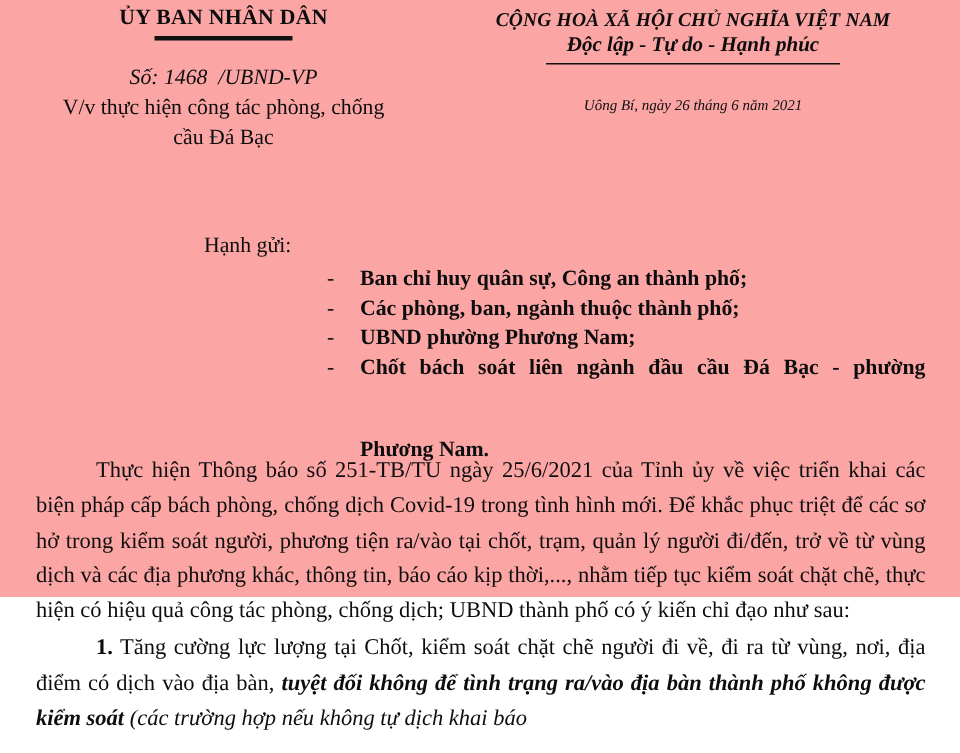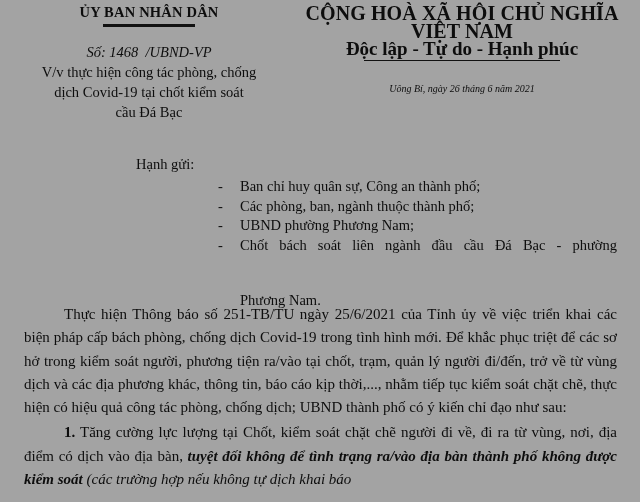--- a/index.html
+++ b/index.html
@@ -11,22 +11,22 @@
     width: 640px;
     height: 502px;
     overflow: hidden;
     font-family: "Liberation Serif", "DejaVu Serif", serif;
     color: #0d0d0d;
     -webkit-font-smoothing: antialiased;
   }
   .page {
     position: relative;
     width: 640px;
-    height: 502px;
-    background: #a3a3a3;
+    height: 398px;
+    background: #fca5a5;
   }
 
   
   .header {
     position: absolute;
     top: 0;
     left: 0;
     width: 640px;
     height: 140px;
   }
@@ -68,29 +68,31 @@
     margin-top: 15px;
     white-space: pre;
     font-style: italic;
   }
   .subject {
     font-size: 14.5px;
     line-height: 19px;
     margin-top: 1px;
   }
   .nation-line {
-    font-size: 20px;
+    font-size: 13px;
     font-weight: bold;
     line-height: 18px;
     letter-spacing: 0.1px;
+    font-style: italic;
   }
   .motto {
-    font-size: 19px;
+    font-size: 14px;
     font-weight: bold;
     line-height: 18px;
+    font-style: italic;
   }
   .place-date {
     font-size: 10px;
     font-style: italic;
     line-height: 19px;
     margin-top: 18px;
     text-align: center;
   }
 
   
@@ -119,20 +121,21 @@
     line-height: 19.5px;
   }
   .rcpt-dash {
     width: 22px;
     flex: 0 0 22px;
   }
   .rcpt-text {
     flex: 1;
     text-align: justify;
     text-align-last: left;
+    font-weight: bold;
   }
   .rcpt-text.just-all {
     text-align-last: justify;
   }
   .rcpt-cont {
     text-align-last: left;
     margin-top: 36px;
   }
 
   
@@ -161,21 +164,20 @@
 
 <div class="page">
 
   <div class="header">
 
     <div class="hdr-left">
       <div class="org-line">ỦY BAN NHÂN DÂN</div>
       <div class="rule-short"></div>
       <div class="doc-number">Số: 1468  /UBND-VP</div>
       <div class="subject">V/v thực hiện công tác phòng, chống</div>
-      <div class="subject">dịch Covid-19 tại chốt kiểm soát</div>
       <div class="subject">cầu Đá Bạc</div>
     </div>
 
     <div class="hdr-right">
       <div class="nation-line">CỘNG HOÀ XÃ HỘI CHỦ NGHĨA VIỆT NAM</div>
       <div class="motto">Độc lập - Tự do - Hạnh phúc</div>
       <div class="rule-long"></div>
       <div class="place-date">Uông Bí, ngày 26 tháng 6 năm 2021</div>
     </div>
 

